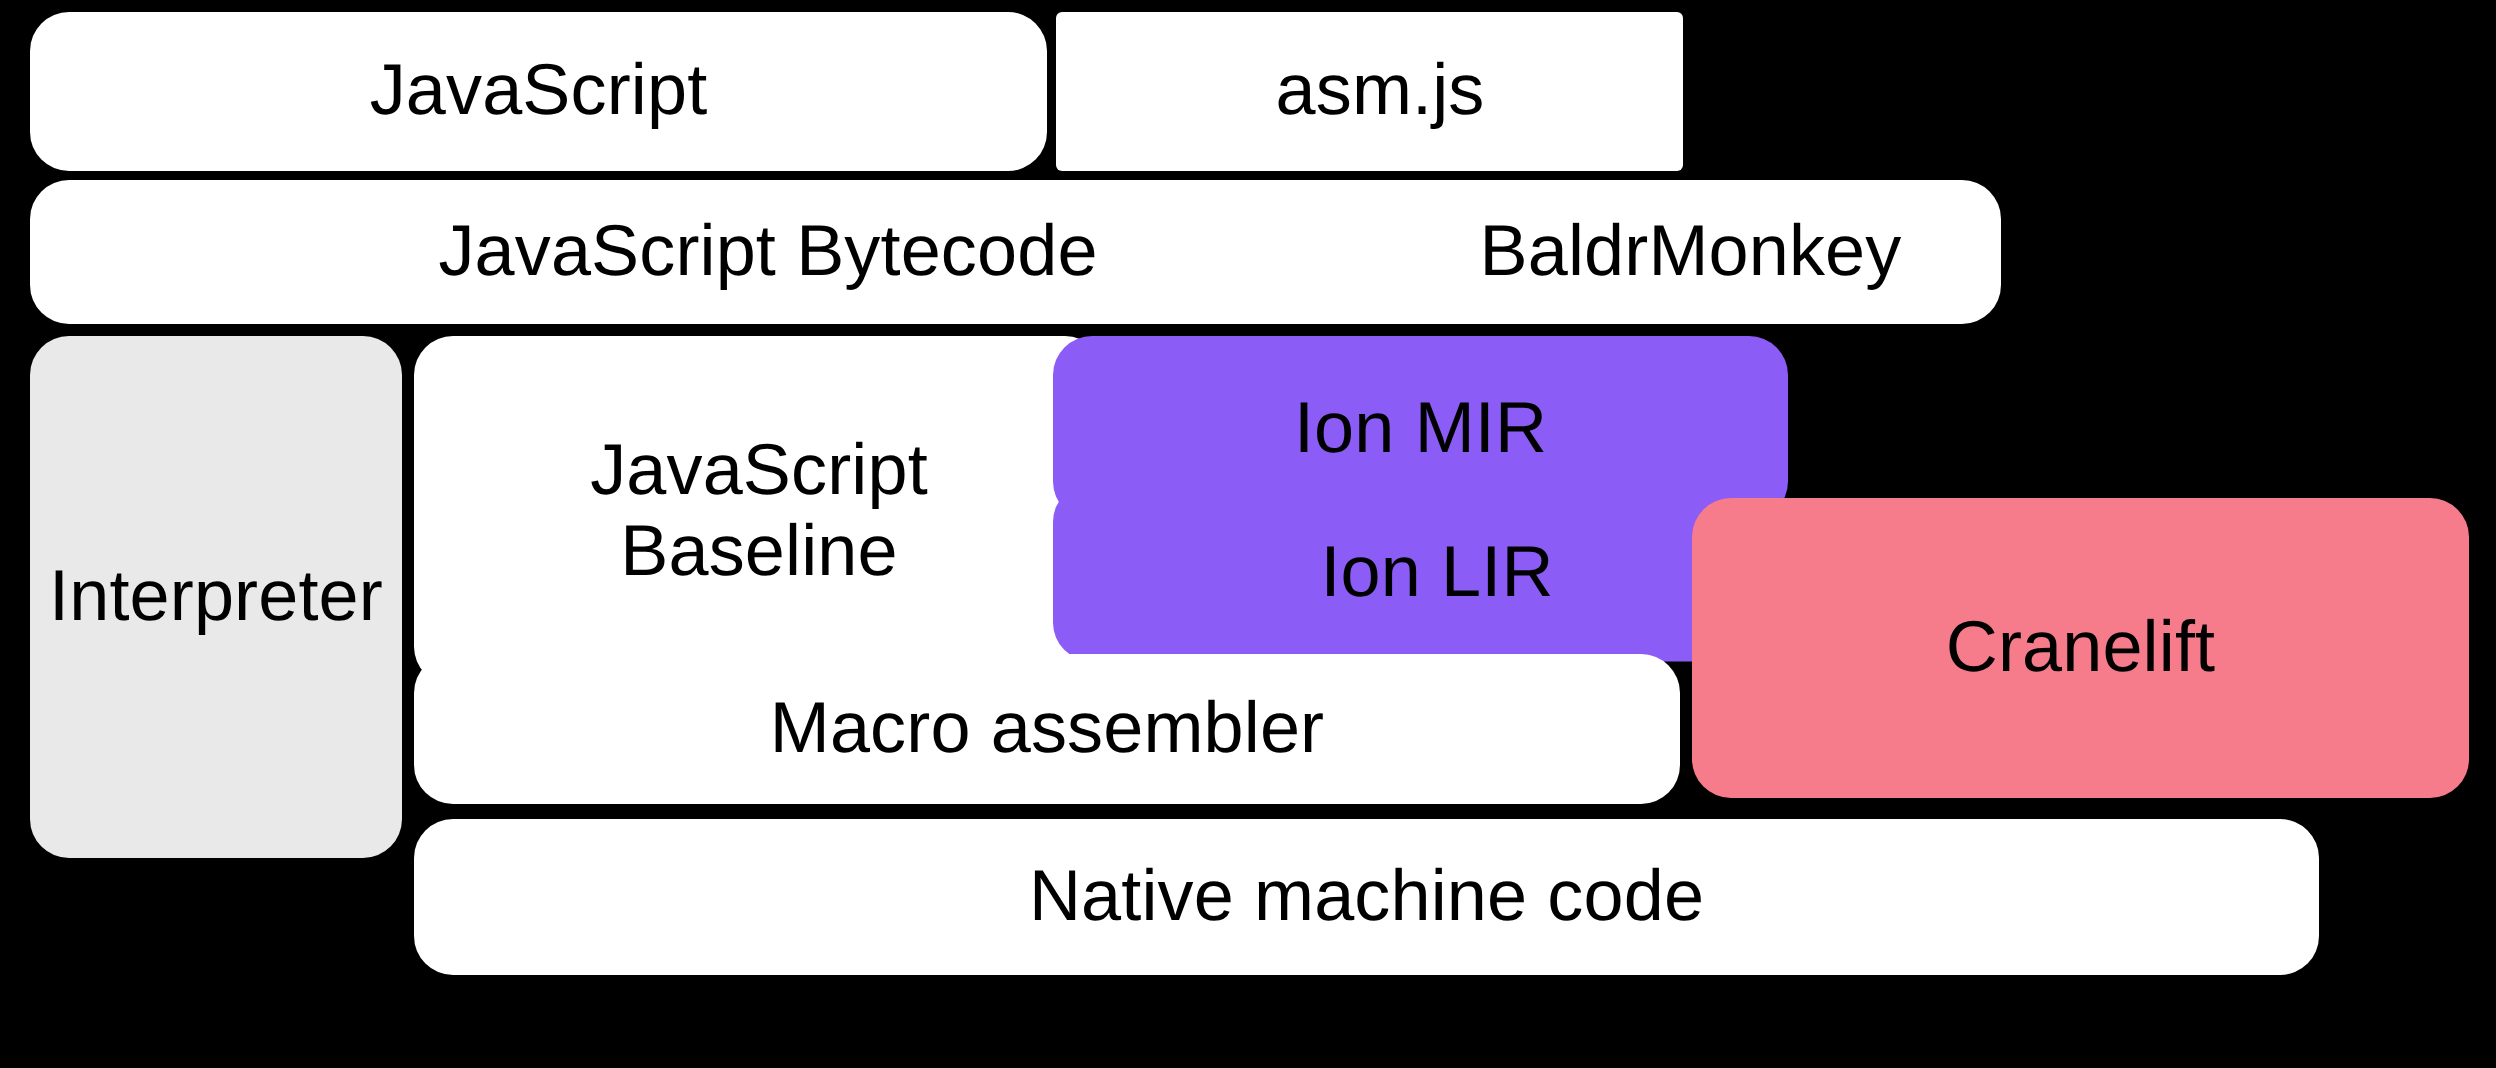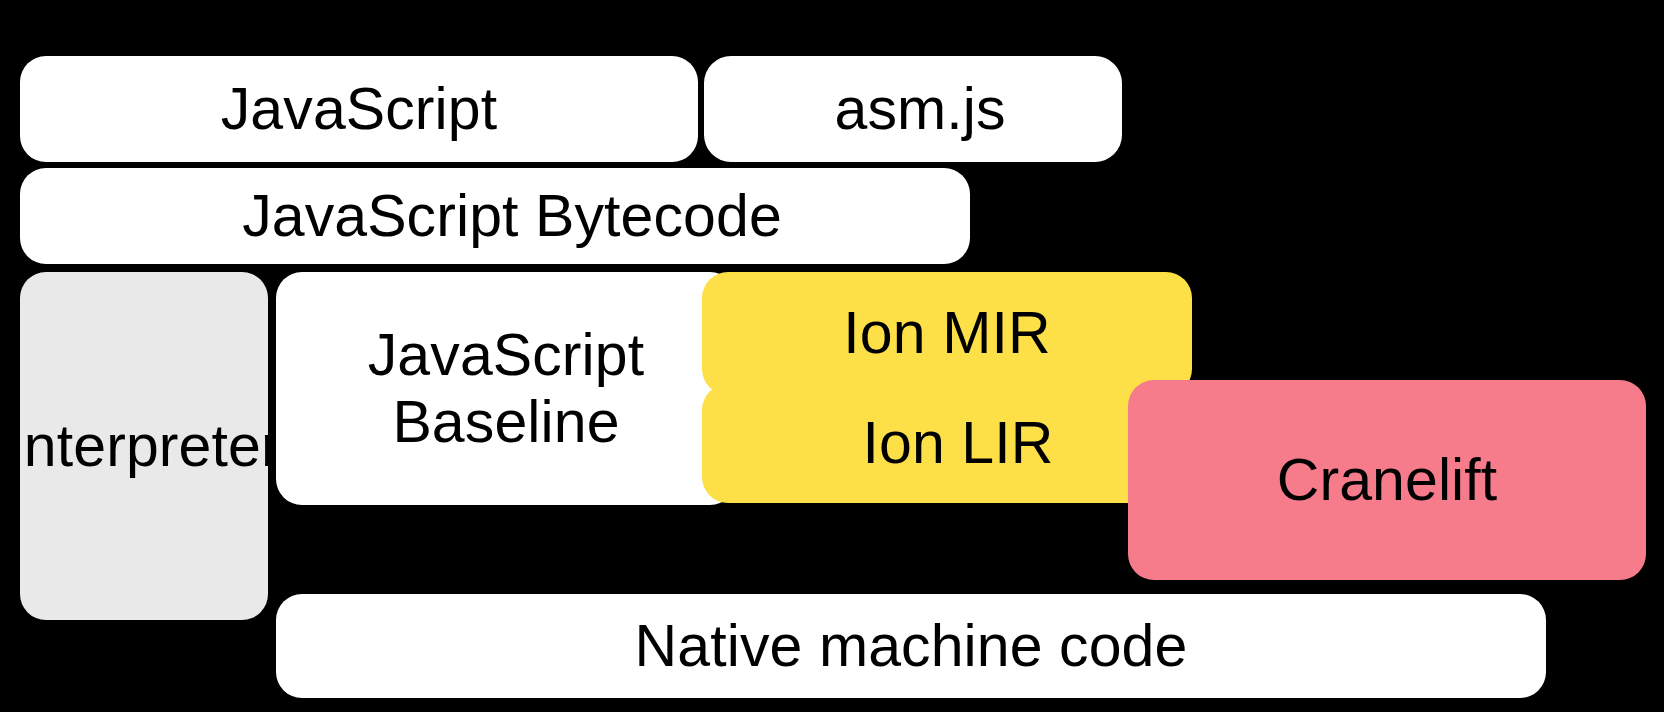--- a/index.html
+++ b/index.html
@@ -19,41 +19,42 @@
   }
   .node {
     position: absolute;
     box-sizing: border-box;
     display: flex;
     align-items: center;
     justify-content: center;
     text-align: center;
     border-radius: 26px;
     color: #000000;
-    font-size: 59px;
+    font-size: 48px;
     font-weight: 400;
     line-height: 1.12;
     letter-spacing: 0.1px;
     white-space: pre-line;
     padding: 2px 10px;
     user-select: none;
-    margin-top: 48px;
   }
   .fill-white { background: #ffffff; }
   .fill-grey  { background: #e9e9e9; }
-  .fill-green { background: #fde047; }
+  .fill-green { background: #8b5cf6; }
   .fill-red   { background: #f67c8b; }
 </style>
 </head>
 <body>
 
 <div id="diagram" style="background: rgb(0, 0, 0);">
     <div class="node fill-white" style="left: 20px; top: 8px; width: 678px; height: 106px; border-radius: 26px;">JavaScript</div>
-    <div class="node fill-white" style="left: 704px; top: 8px; width: 418px; height: 106px; border-radius: 27px; padding-left: 24px;">asm.js</div>
+    <div class="node fill-white" style="left: 704px; top: 8px; width: 418px; height: 106px; border-radius: 4px; padding-left: 24px;">asm.js</div>
     <div class="node fill-white" style="left: 20px; top: 120px; width: 950px; height: 96px; border-radius: 26px; padding-left: 44px;">JavaScript Bytecode</div>
+    <div class="node fill-white" style="left: 920px; top: 120px; width: 414px; height: 96px; border-radius: 26px;">BaldrMonkey</div>
     <div class="node fill-grey" style="left: 20px; top: 224px; width: 248px; height: 348px;">Interpreter</div>
     <div class="node fill-white" style="left: 276px; top: 224px; width: 460px; height: 233px;">JavaScript
 Baseline</div>
     <div class="node fill-green" style="left: 702px; top: 224px; width: 490px; height: 123px;">Ion MIR</div>
-    <div class="node fill-green" style="left: 702px; top: 336px; width: 490px; height: 119px; padding-left: 32px;">Ion LIR</div>
+    <div class="node fill-green" style="left: 702px; top: 322px; width: 490px; height: 119px; padding-left: 32px;">Ion LIR</div>
     <div class="node fill-red" style="left: 1128px; top: 332px; width: 518px; height: 200px;">Cranelift</div>
+    <div class="node fill-white" style="left: 276px; top: 436px; width: 844px; height: 100px; border-radius: 26px;">Macro assembler</div>
     <div class="node fill-white" style="left: 276px; top: 546px; width: 1270px; height: 104px; border-radius: 26px; text-align: center;">Native machine code</div>
   </div>
 
 </body></html>

